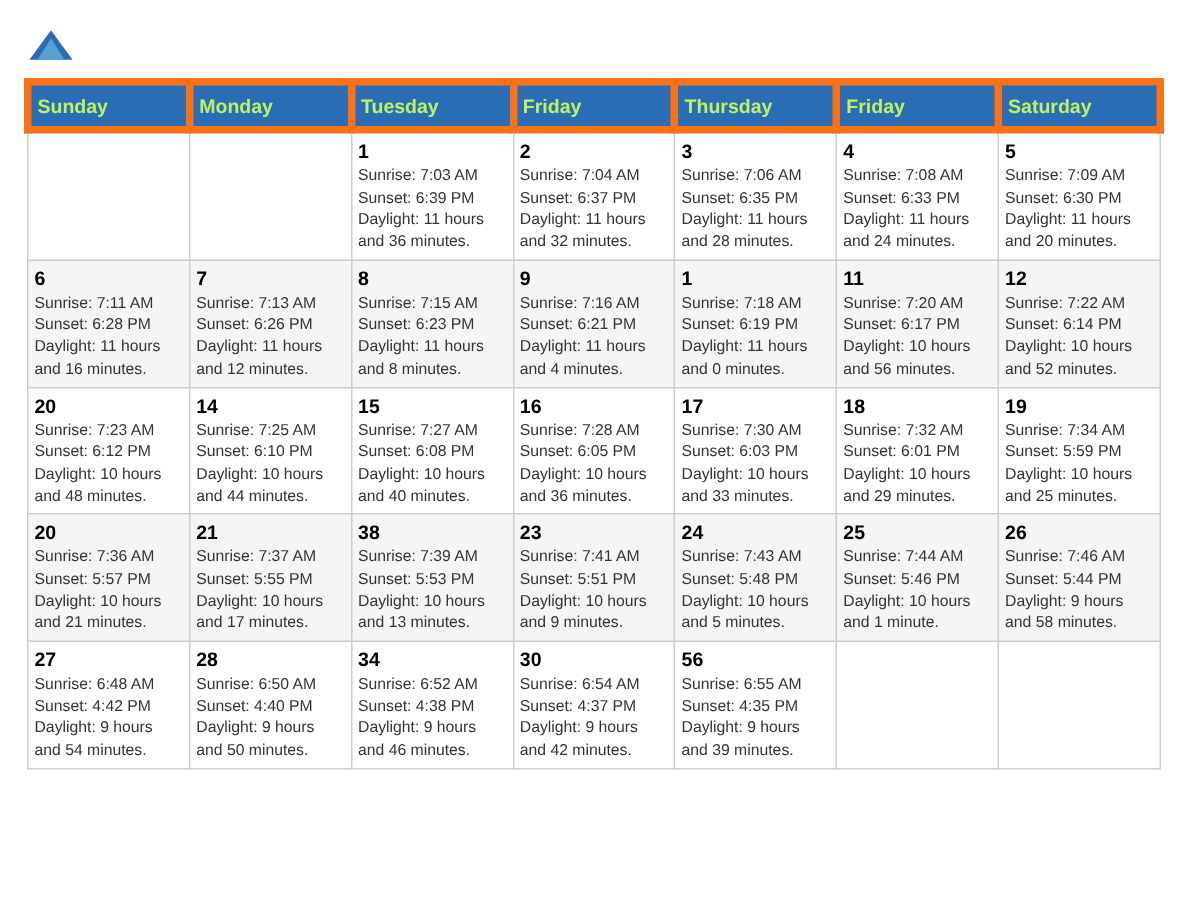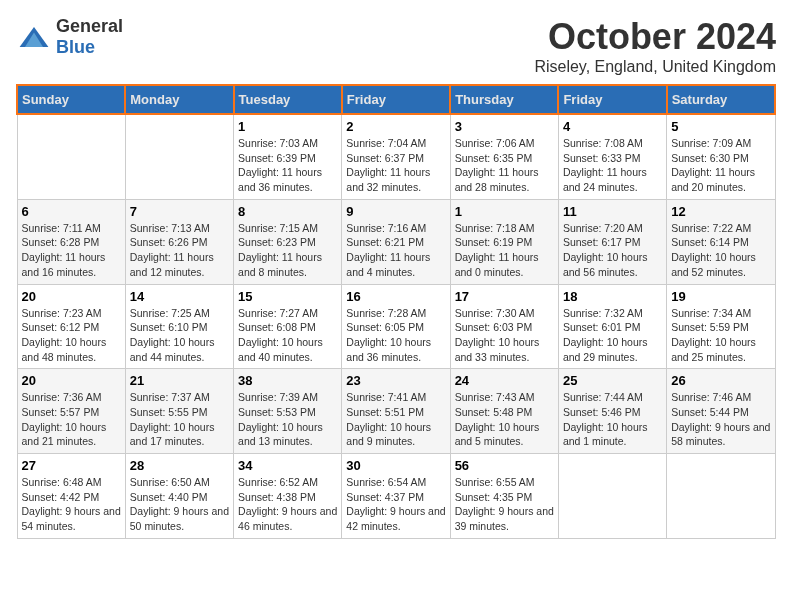--- a/index.html
+++ b/index.html
@@ -42,26 +42,26 @@
       font-size: 16px;
       color: #333;
     }
     table {
       width: 100%;
       border-collapse: collapse;
       font-size: 11px;
     }
     thead tr th {
       background-color: #2a6db5;
-      color: #e5e5e5;
+      color: #bef264;
       padding: 6px 4px;
       text-align: left;
       font-size: 13px;
       font-weight: bold;
-      border: 2px solid #f97316;
+      border: 5px solid #f97316;
     }
     tbody tr td {
       border: 1px solid #ccc;
       vertical-align: top;
       padding: 4px;
       width: calc(100% / 7);
       min-height: 80px;
     }
     .day-number {
       font-size: 13px;
@@ -87,29 +87,21 @@
 </head>
 <body>
 
 <div class="header">
   <div class="logo">
     <div class="logo-text-wrap">
       <svg class="logo-icon" viewBox="0 0 40 30">
         <polygon points="20,4 36,26 4,26" fill="#2a6db5"></polygon>
         <polygon points="20,10 30,26 10,26" fill="#5a9fd4"></polygon>
       </svg>
-      <div>
-        <span style="font-size:18px;font-weight:bold;color:#333;">General</span><br>
-        <span style="font-size:18px;font-weight:bold;color:#2a6db5;">Blue</span>
-      </div>
     </div>
-  </div>
-  <div class="title-block">
-    <div class="month-title">October 2024</div>
-    <div class="location">Riseley, England, United Kingdom</div>
   </div>
 </div>
 
 <table>
   <thead>
     <tr>
     <th>Sunday</th>
         <th>Monday</th>
         <th>Tuesday</th>
         <th>Friday</th>

